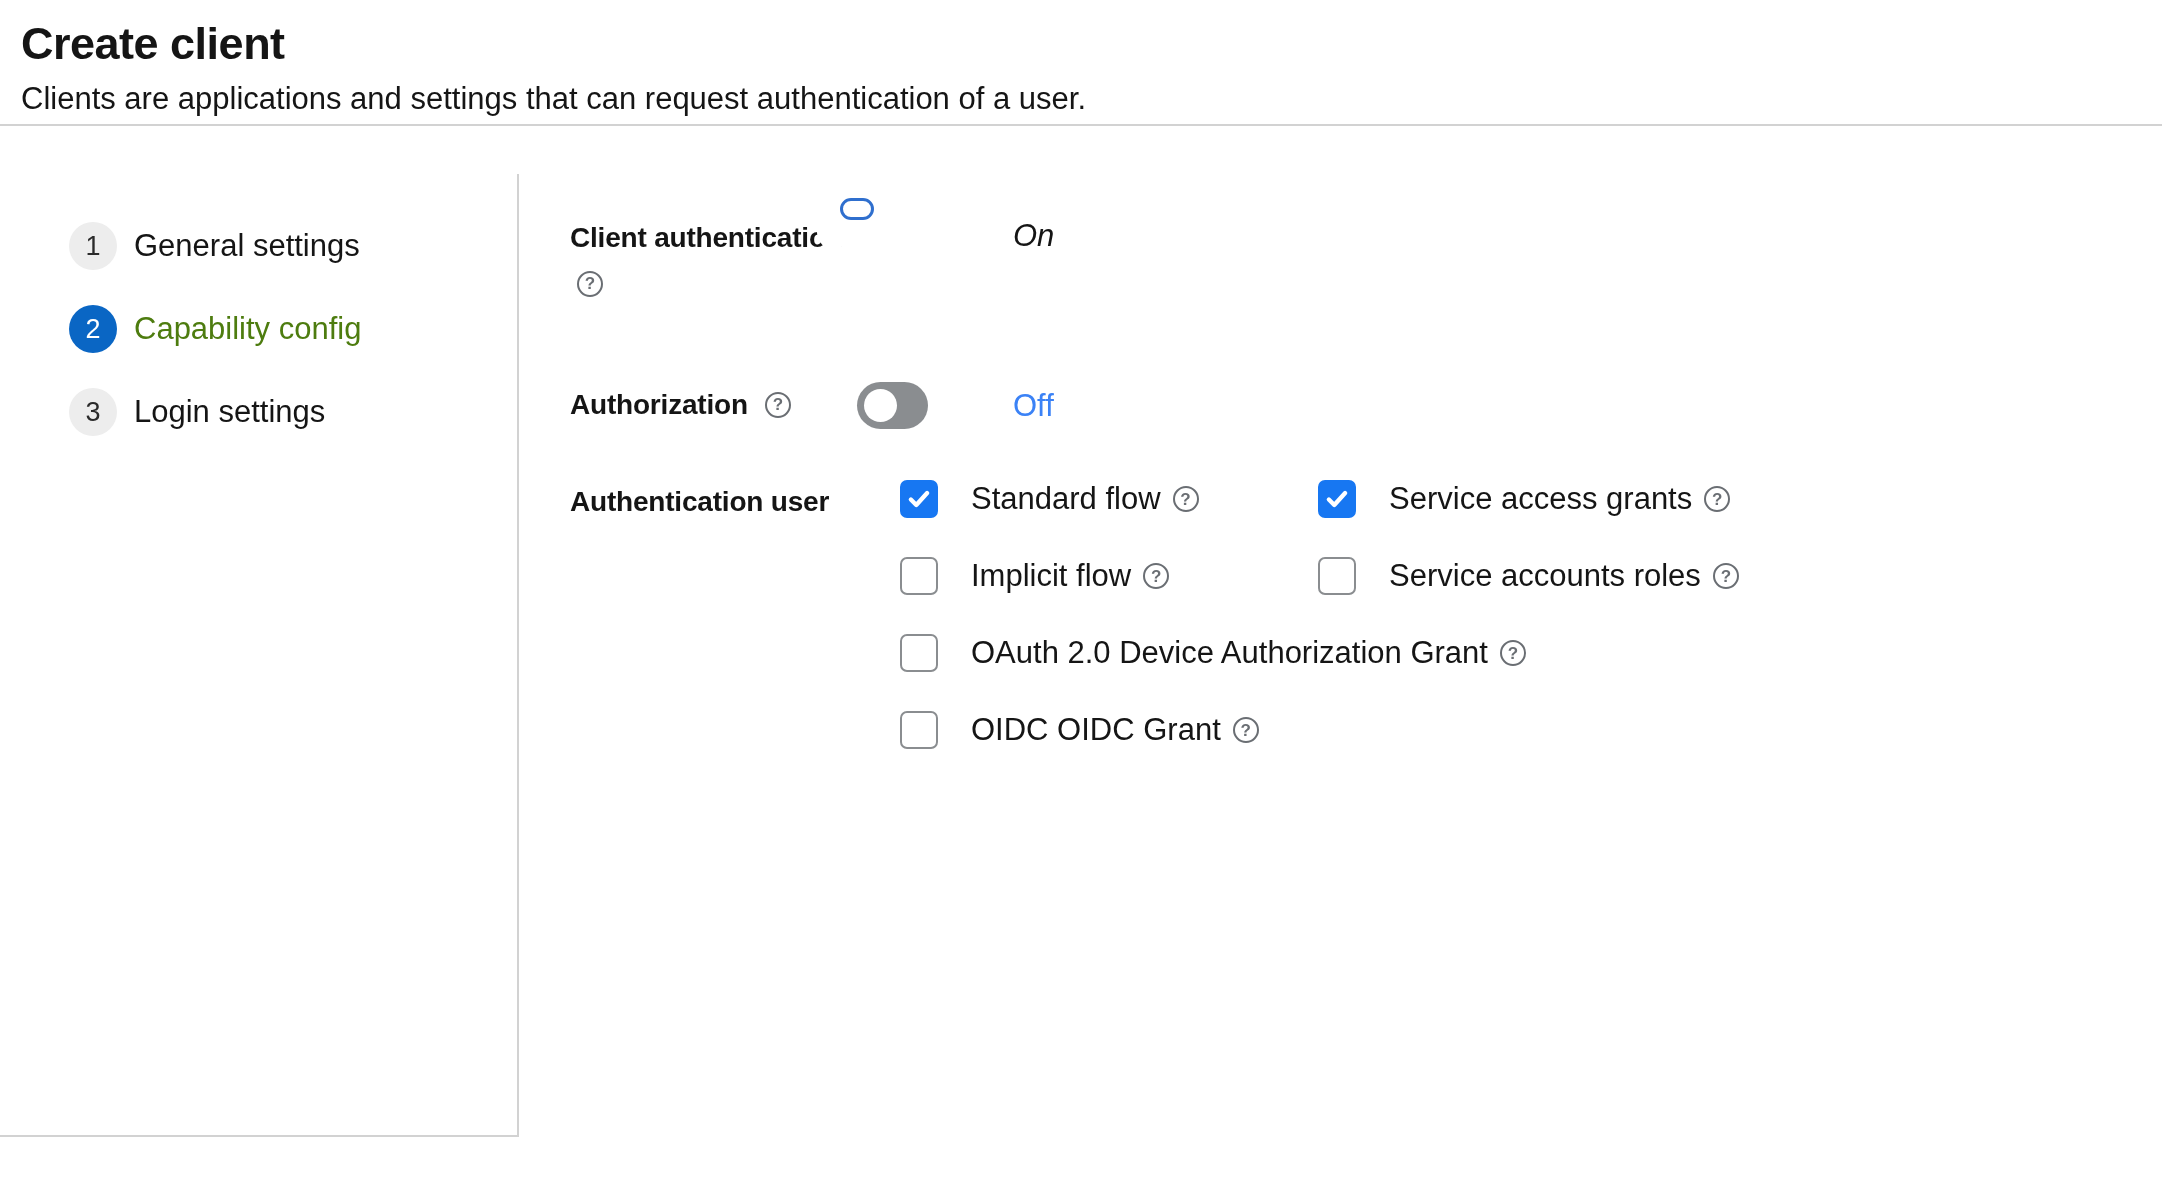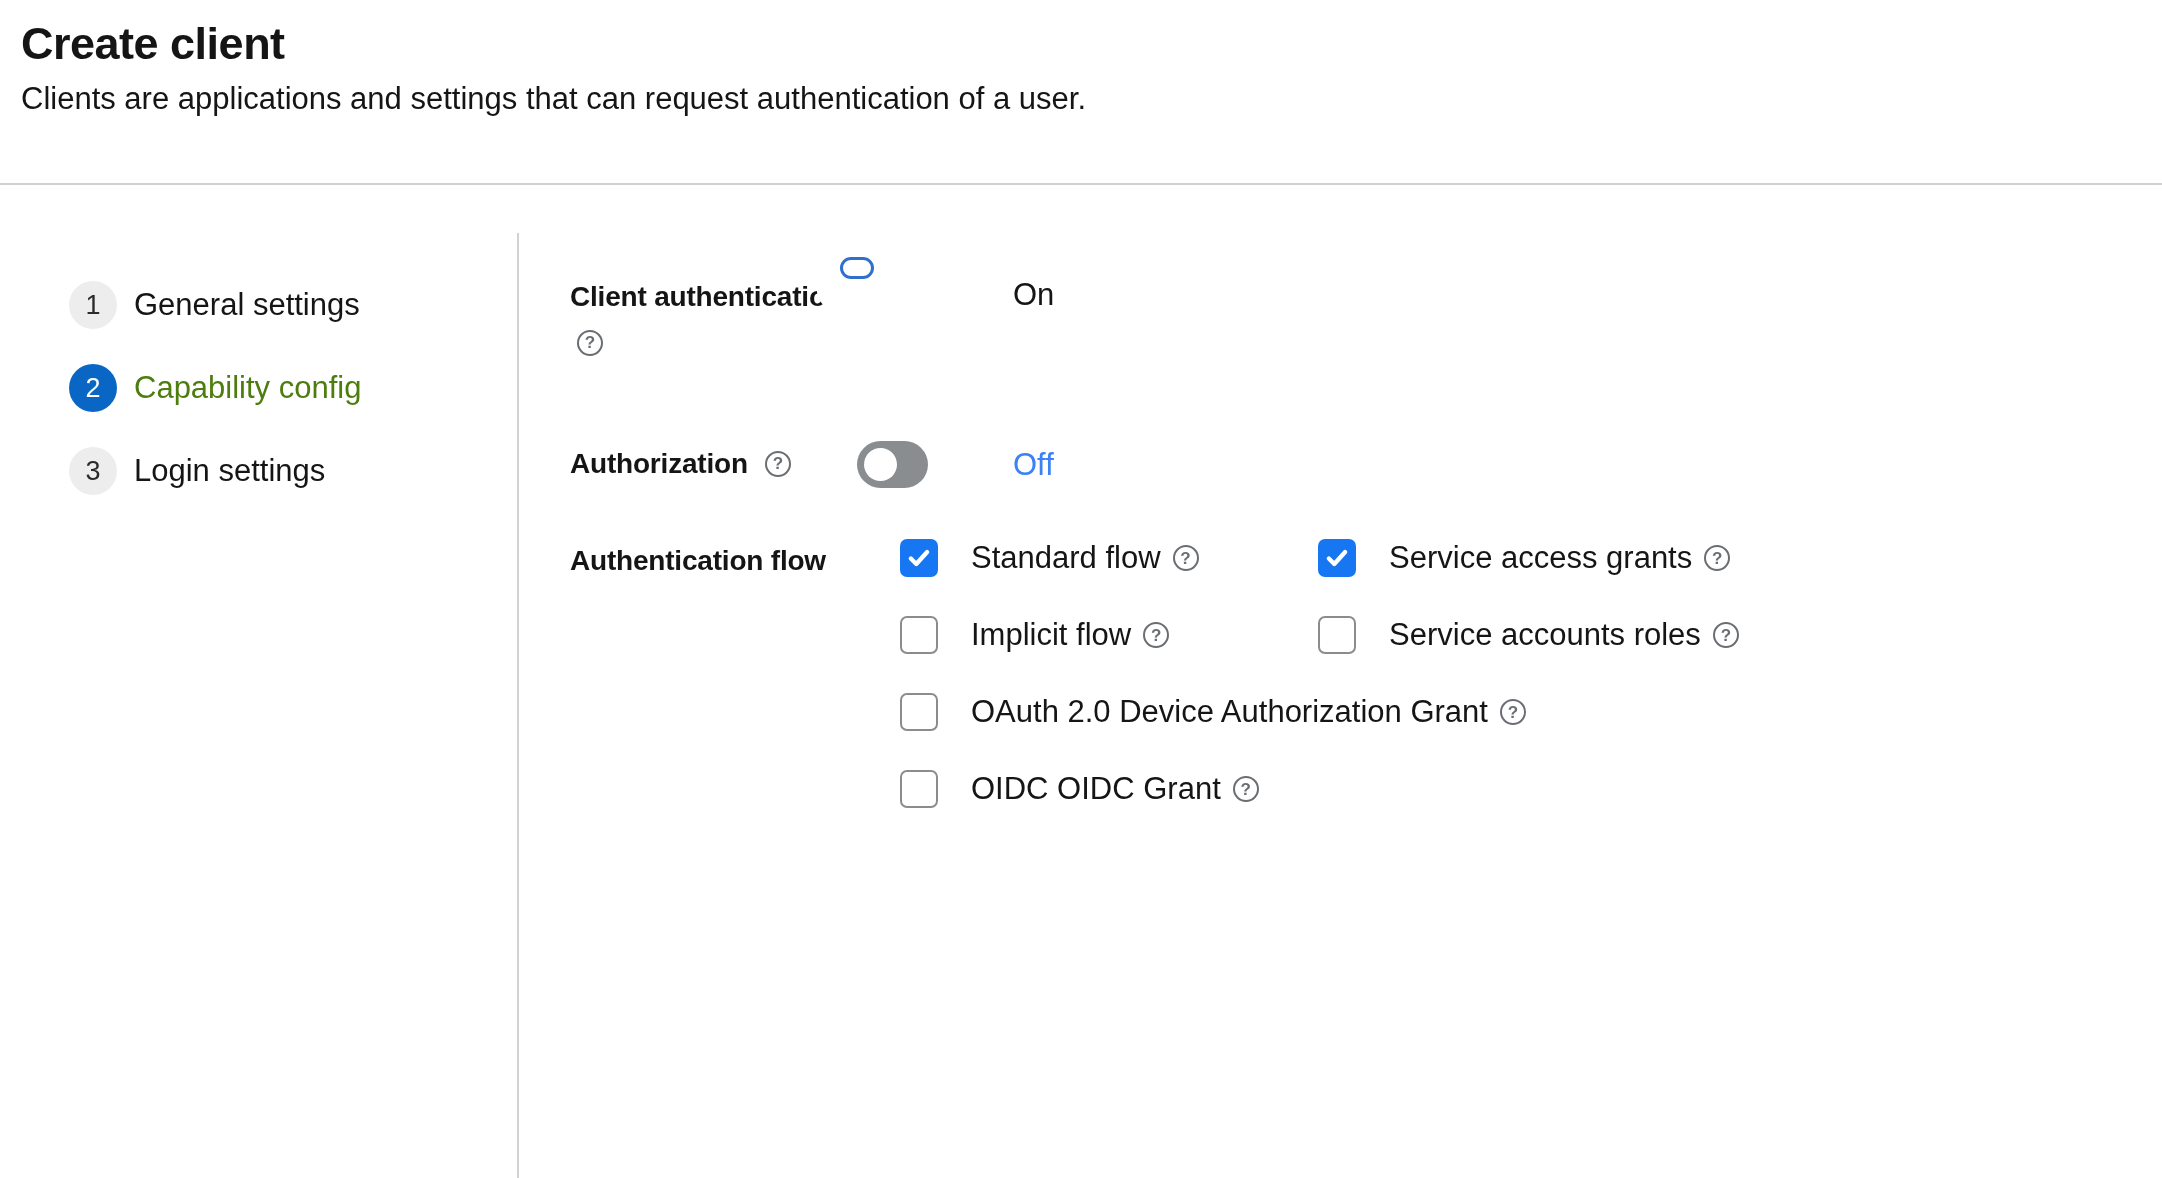--- a/index.html
+++ b/index.html
@@ -8,21 +8,21 @@
     width:2162px; height:1178px;
     background:#ffffff;
     color:#151515;
     font-family:"Liberation Sans", sans-serif;
     position:relative;
     overflow:hidden;
   }
 
   
   .header {
-    height:185px;
+    height:126px;
     padding:16px 0 0 21px;
     border-bottom:2px solid #d2d2d2;
   }
   .page-title {
     font-size:45px;
     font-weight:700;
     line-height:1.25;
     margin:0;
     letter-spacing:-0.5px;
   }
@@ -103,21 +103,21 @@
   .switch.off { background:#8a8d90; }
   .switch.off .knob { left:7px; }
   .focus-ring {
     display:inline-block;
     border:3px solid #2f6fce; border-radius:40px;
     padding:8px 14px;
     margin-left:-17px; margin-top:-11px;
   }
   .switch-value { font-size:31px; }
   .switch-value.off-text { color:#3b82f6; }
-  .row-client-auth .switch-value { padding-top:9px; }
+  .row-client-auth .switch-value { padding-top:9px;font-style:italic; }
   .row-authorization .switch-value { padding-top:6px; }
 
   
   .cb-grid { margin-left:43px; padding-top:0; }
   .cb-line { display:flex; margin-bottom:39px; }
   .cb-item { display:flex; align-items:center; cursor:pointer; }
   .cb-item.col1 { width:418px; flex:none; }
   .cb-box {
     width:38px; height:38px; flex:none;
     border:2.5px solid #8a8d90; border-radius:7px;
@@ -185,21 +185,21 @@
       <div class="switch-slot">
         <span class="switch off">
           <span class="knob"></span>
         </span>
       </div>
       <span class="switch-value off-text">Off</span>
     </div>
 
     <div class="form-row row-auth-flow">
       <div class="form-label-col">
-        <div class="form-label">Authentication flow</div>
+        <div class="form-label">Authentication user</div>
       </div>
 
       <div class="cb-grid">
 
         <div class="cb-line">
           <div class="cb-item col1">
             <span class="cb-box checked">
               <svg width="26" height="26" viewBox="0 0 24 24">
                   <path d="M4.5 12.5l5 5L19.5 6.5" stroke="#ffffff" stroke-width="4" fill="none" stroke-linecap="round" stroke-linejoin="round"></path>
                 </svg>

